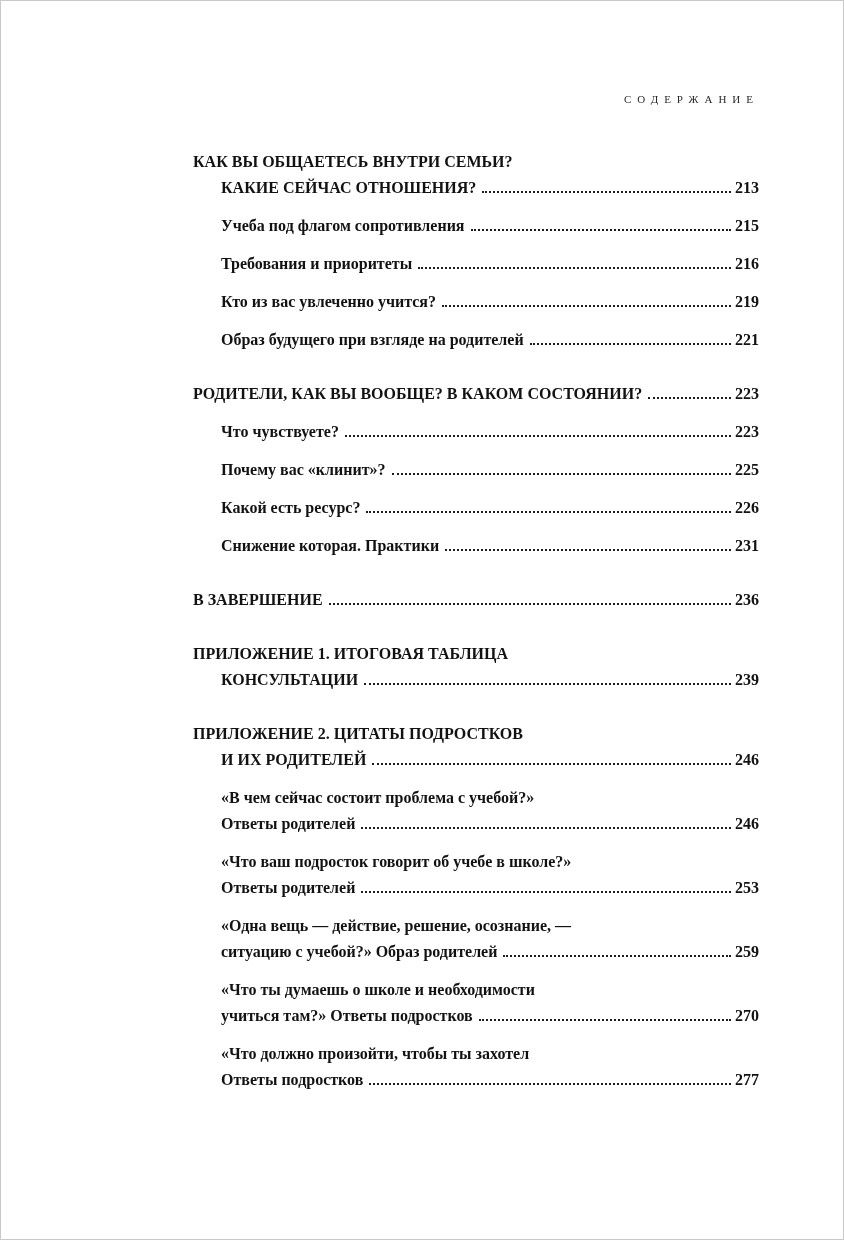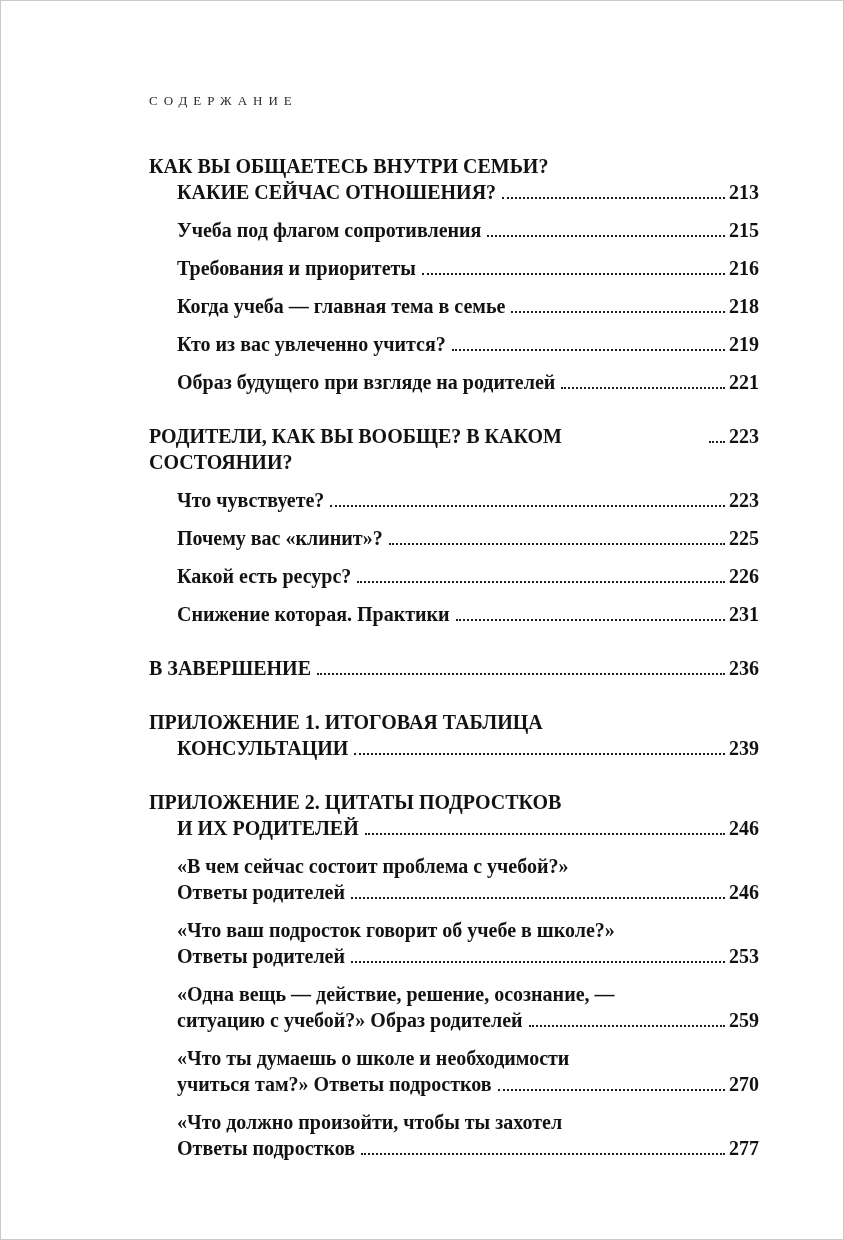--- a/index.html
+++ b/index.html
@@ -13,35 +13,37 @@
     background: #ffffff;
     border: 1px solid #c9c9c9;
     padding: 92px 84px 40px 148px;
     overflow: hidden;
     font-family: "Liberation Serif", serif;
     color: #121212;
   }
 
   .toc-header {
     font-family: "Liberation Serif", serif;
-    font-size: 13px;
+    font-size: 11px;
     font-weight: 400;
     letter-spacing: 6px;
     text-transform: uppercase;
     color: #2a2a2a;
     margin-bottom: 44px;
+    text-align: right;
   }
 
   .toc-list { width: 100%; }
 
   .entry {
     font-weight: 700;
-    font-size: 20px;
+    font-size: 16px;
     line-height: 26px;
     color: #121212;
+    margin-left: 44px;
   }
 
   .entry.h1 { margin-top: 28px; }
   .entry.h1:first-child { margin-top: 0; }
   .entry.sub { margin-top: 12px; padding-left: 28px; text-align: center; }
 
   .entry .line {
     display: flex;
     align-items: baseline;
   }
@@ -89,27 +91,20 @@
       </div>
       <div class="entry sub">
         <div class="line">
           <span class="txt">Требования и приоритеты</span>
           <span class="leader"></span>
           <span class="pg">216</span>
         </div>
       </div>
       <div class="entry sub">
         <div class="line">
-          <span class="txt">Когда учеба — главная тема в семье</span>
-          <span class="leader"></span>
-          <span class="pg">218</span>
-        </div>
-      </div>
-      <div class="entry sub">
-        <div class="line">
           <span class="txt">Кто из вас увлеченно учится?</span>
           <span class="leader"></span>
           <span class="pg">219</span>
         </div>
       </div>
       <div class="entry sub">
         <div class="line">
           <span class="txt">Образ будущего при взгляде на родителей</span>
           <span class="leader"></span>
           <span class="pg">221</span>

